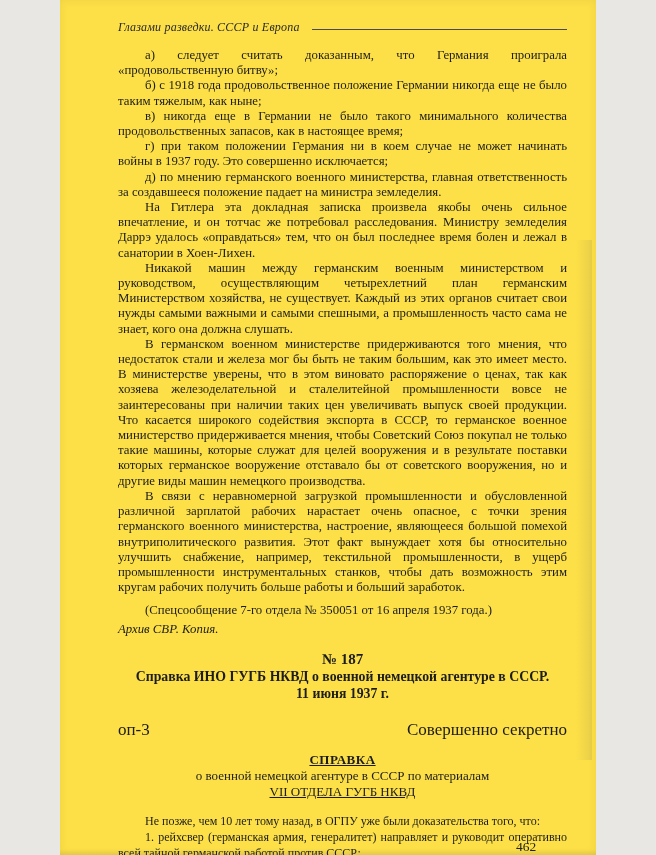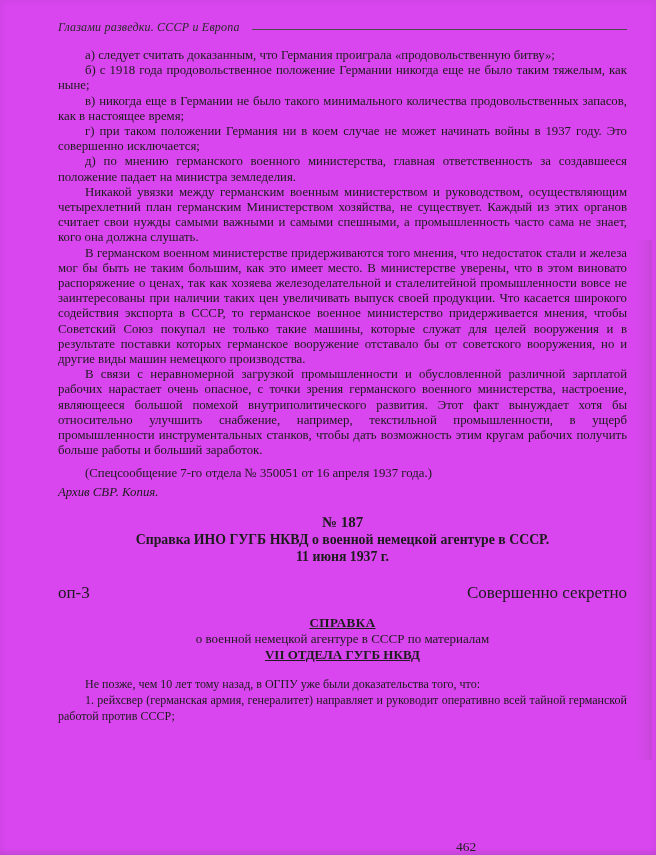--- a/index.html
+++ b/index.html
@@ -2,25 +2,25 @@
 <html lang="ru"><head>
 <meta charset="utf-8">
 <style>
   html, body {
     margin: 0;
     padding: 0;
     background: #e9e7e3;
   }
   .page {
     position: relative;
-    width: 656px;
+    width: 536px;
     height: 855px;
     margin: 0 auto;
     box-sizing: border-box;
-    background: #d946ef;
+    background: #fde047;
     color: #1c1c1c;
     font-family: "Liberation Serif", "DejaVu Serif", serif;
     padding: 20px 29px 0 58px;
     box-shadow: inset 0 0 10px rgba(0,0,0,0.07);
     overflow: hidden;
   }
   
   .artifact-strip {
     position: absolute;
     right: 4px;
@@ -108,21 +108,21 @@
   }
   .spravka-heading {
     font-weight: bold;
     text-decoration: underline;
     letter-spacing: 0.5px;
   }
   .spravka-subheading {
     font-weight: normal;
   }
   .spravka-department {
-    font-weight: bold;
+    font-weight: normal;
     text-decoration: underline;
   }
 
   .closing-text {
     margin-top: 14px;
     font-size: 12px;
     line-height: 15.6px;
     text-align: justify;
   }
 
@@ -148,21 +148,22 @@
     <span>Глазами разведки. СССР и Европа</span>
     <span class="header-rule"></span>
   </div>
 
   <div class="body-text">
     <p>а) следует считать доказанным, что Германия проиграла «продовольственную битву»;</p>
     <p>б) с 1918 года продовольственное положение Германии никогда еще не было таким тяжелым, как ныне;</p>
     <p>в) никогда еще в Германии не было такого минимального количества продовольственных запасов, как в настоящее время;</p>
     <p>г) при таком положении Германия ни в коем случае не может начинать войны в 1937 году. Это совершенно исключается;</p>
     <p>д) по мнению германского военного министерства, главная ответственность за создавшееся положение падает на министра земледелия.</p>
-    <p>Никакой увязки между германским военным министерством и руководством, осуществляющим четырехлетний план германским Министерством хозяйства, не существует. Каждый из этих органов считает свои нужды самыми важными и самыми спешными, а промышленность часто сама не знает, кого она должна слушать.</p>
+    <p>На Гитлера эта докладная записка произвела якобы очень сильное впечатление, и он тотчас же потребовал расследования. Министру земледелия Даррэ удалось «оправдаться» тем, что он был последнее время болен и лежал в санатории в Хоен-Лихен.</p>
+    <p>Никакой машин между германским военным министерством и руководством, осуществляющим четырехлетний план германским Министерством хозяйства, не существует. Каждый из этих органов считает свои нужды самыми важными и самыми спешными, а промышленность часто сама не знает, кого она должна слушать.</p>
     <p>В германском военном министерстве придерживаются того мнения, что недостаток стали и железа мог бы быть не таким большим, как это имеет место. В министерстве уверены, что в этом виновато распоряжение о ценах, так как хозяева железоделательной и сталелитейной промышленности вовсе не заинтересованы при наличии таких цен увеличивать выпуск своей продукции. Что касается широкого содействия экспорта в СССР, то германское военное министерство придерживается мнения, чтобы Советский Союз покупал не только такие машины, которые служат для целей вооружения и в результате поставки которых германское вооружение отставало бы от советского вооружения, но и другие виды машин немецкого производства.</p>
     <p>В связи с неравномерной загрузкой промышленности и обусловленной различной зарплатой рабочих нарастает очень опасное, с точки зрения германского военного министерства, настроение, являющееся большой помехой внутриполитического развития. Этот факт вынуждает хотя бы относительно улучшить снабжение, например, текстильной промышленности, в ущерб промышленности инструментальных станков, чтобы дать возможность этим кругам рабочих получить больше работы и больший заработок.</p>
   </div>
 
   <div class="source-note">(Спецсообщение 7-го отдела № 350051 от 16 апреля 1937 года.)</div>
   <div class="archive-note">Архив СВР. Копия.</div>
 
   <div class="doc-number">№ 187</div>
   <div class="doc-title">Справка ИНО ГУГБ НКВД о военной немецкой агентуре в СССР.</div>
   <div class="doc-title">11 июня 1937 г.</div>

